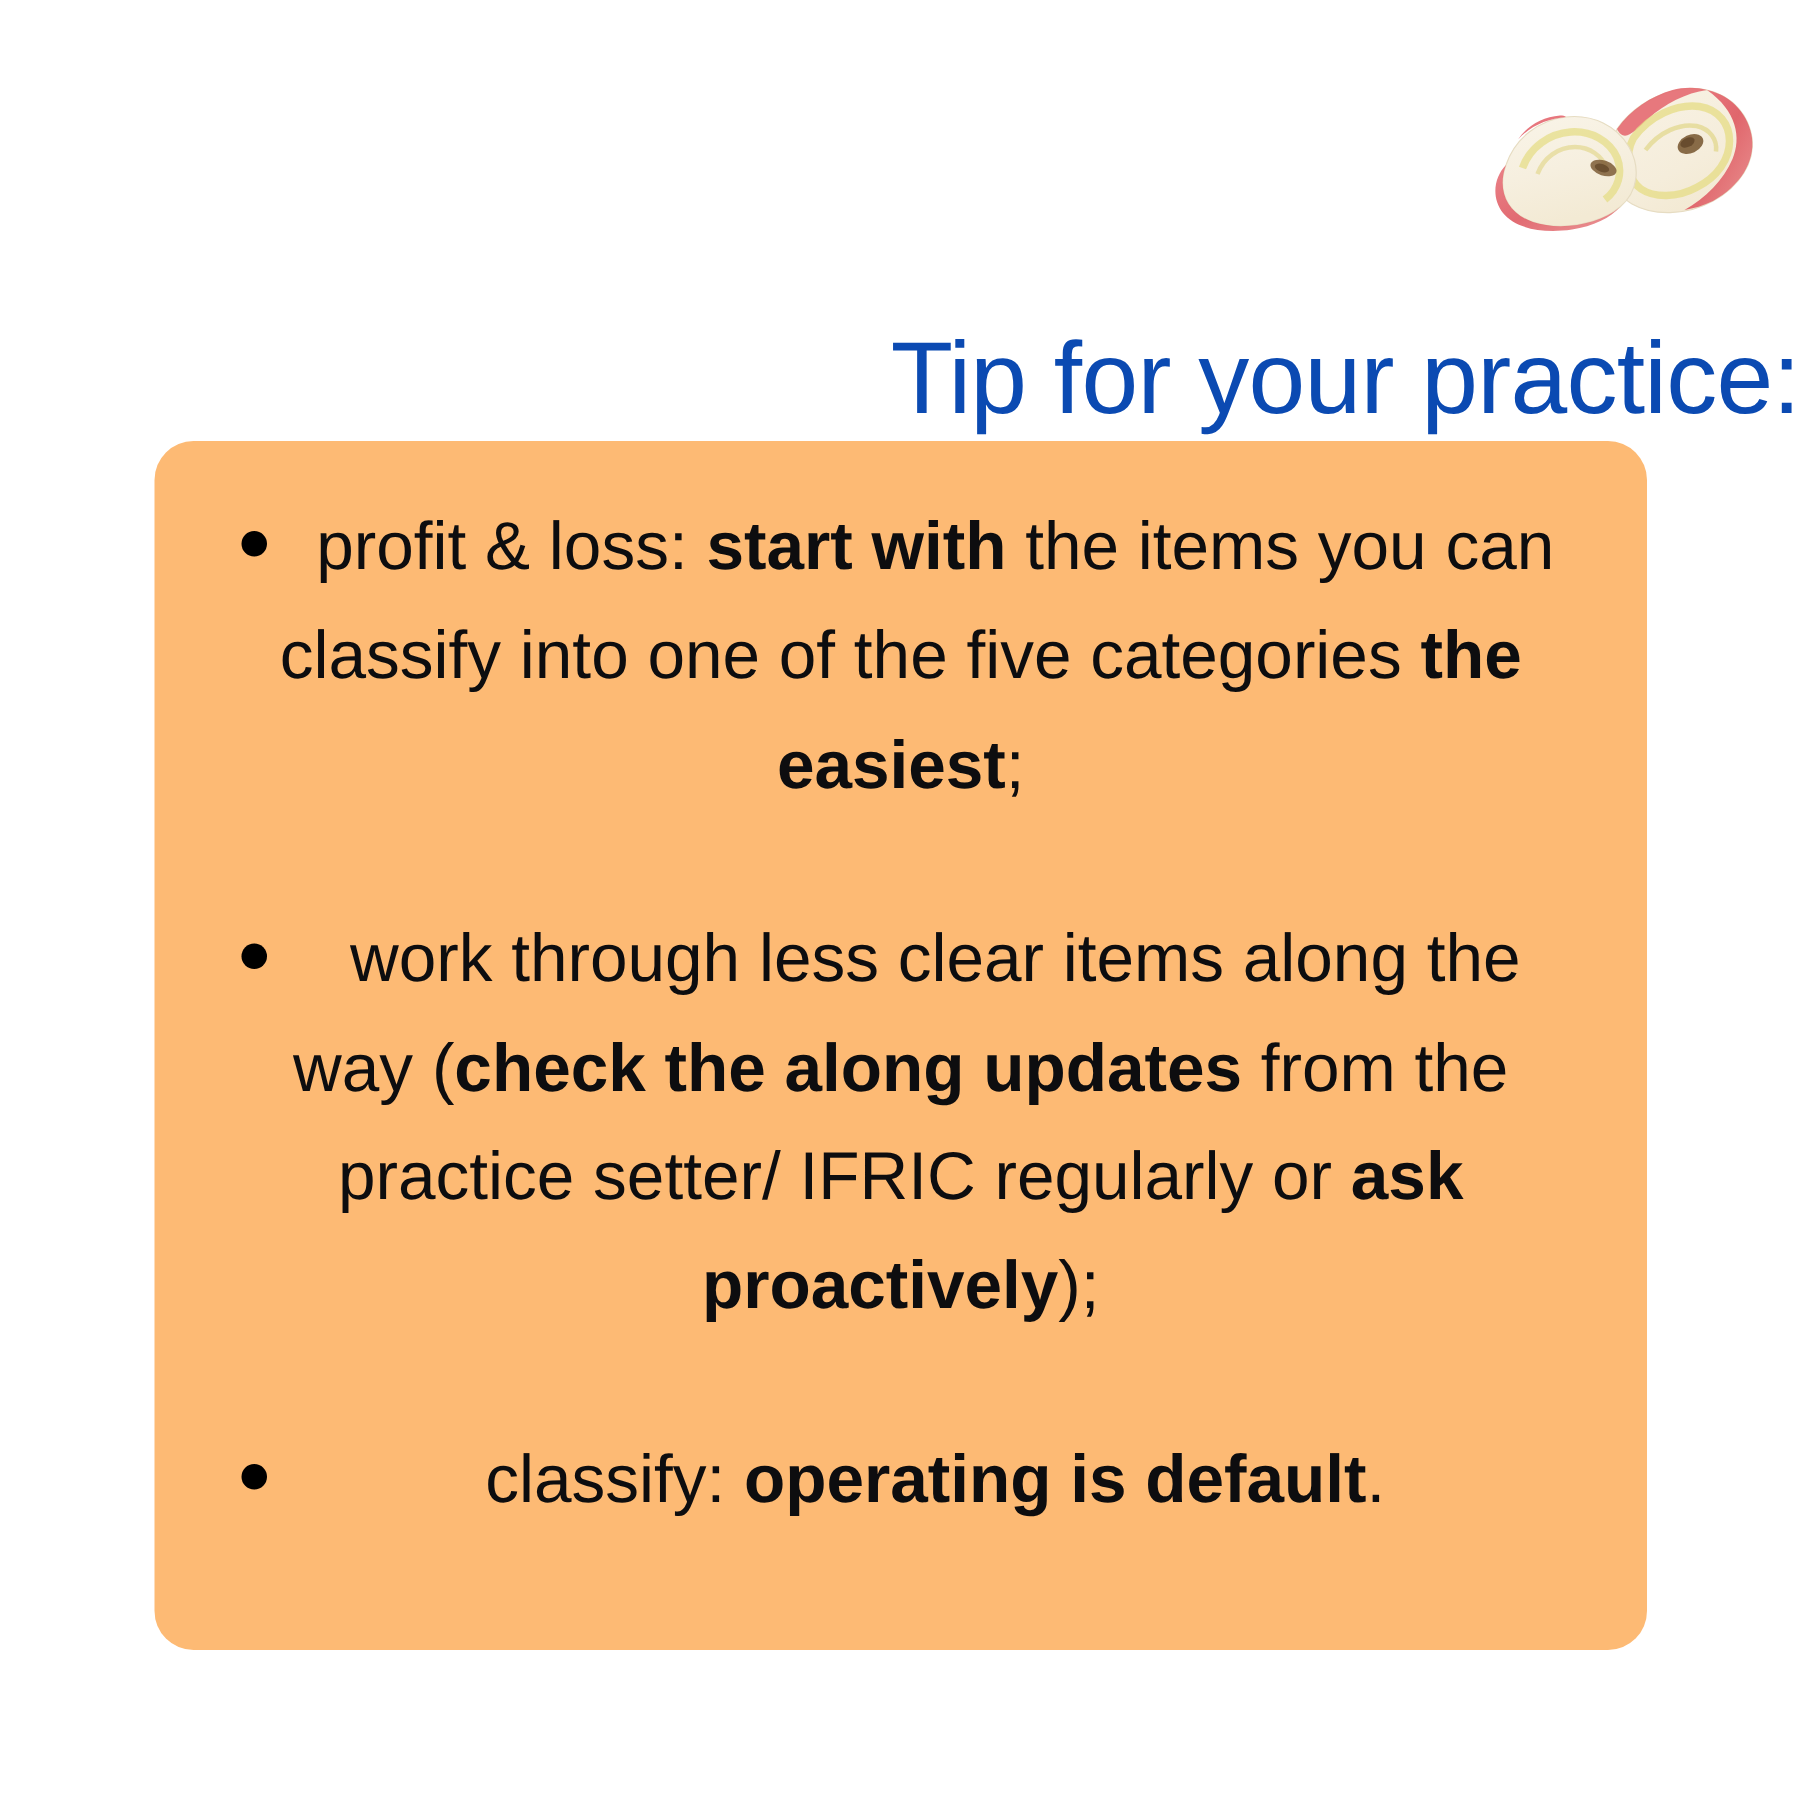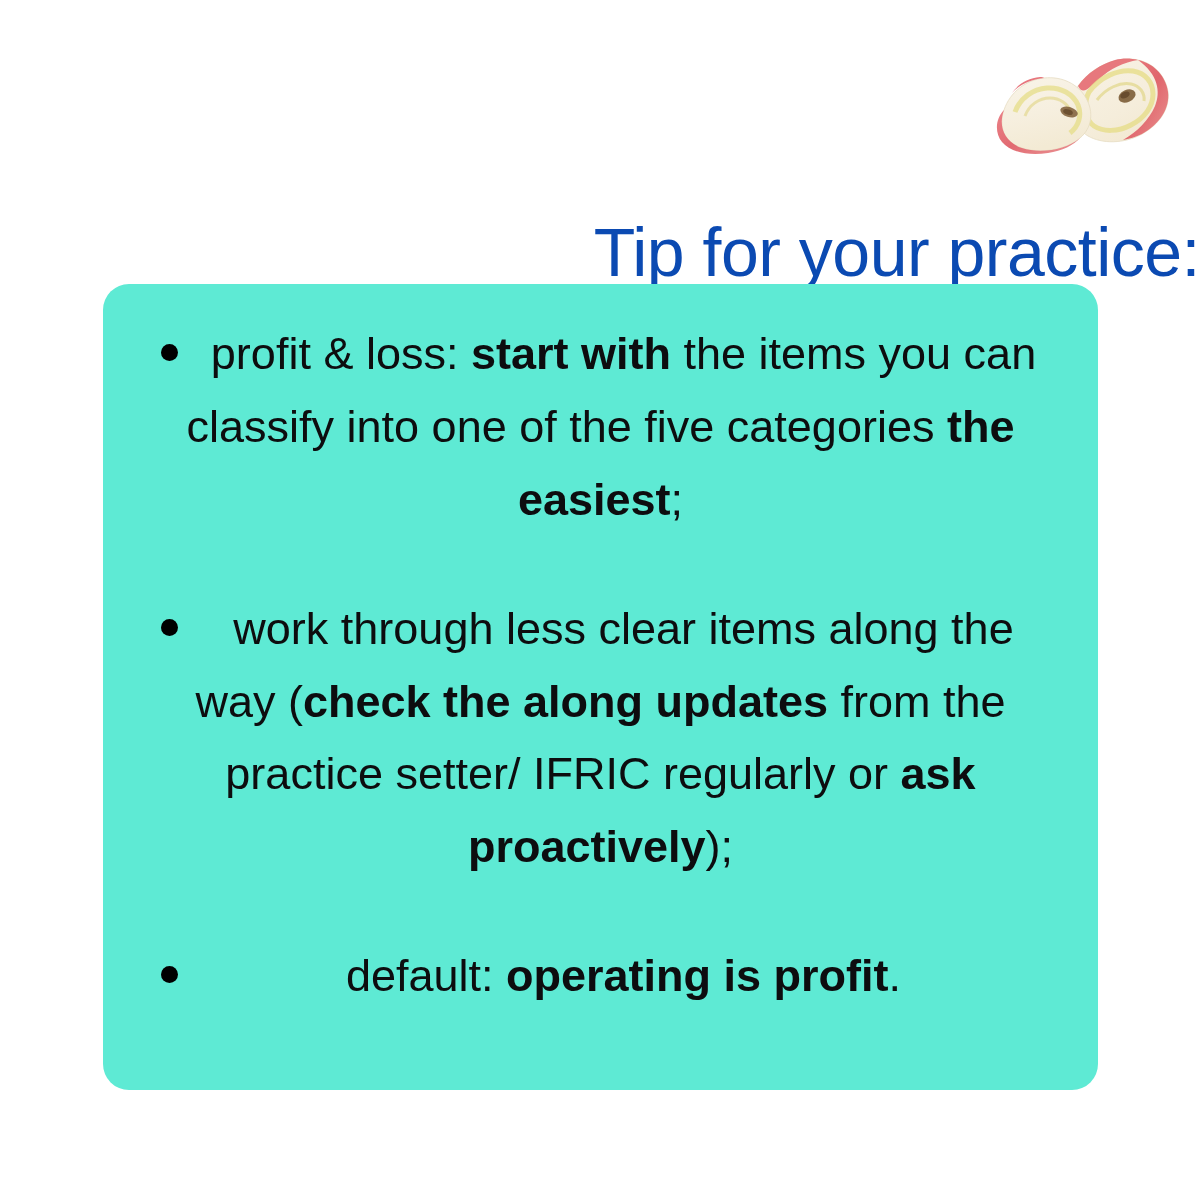--- a/index.html
+++ b/index.html
@@ -48,24 +48,24 @@
     letter-spacing: -0.5px;
     text-align: center;
     white-space: nowrap;
     flex: none;
   }
 
   
   .card {
     position: absolute;
     left: 103px;
-    top: 284px;
+    top: 294px;
     width: 995px;
     height: 806px;
-    background: #5eead4;
+    background: #fdba74;
     border-radius: 26px;
     box-sizing: border-box;
     padding: 34px 28px 30px 28px;
   }
 
   .bullet-list {
     list-style: none;
     margin: 0;
     padding: 0;
     color: #0d0d0f;
@@ -169,19 +169,19 @@
         <span class="bullet-text"><span class="indent-pad"></span><span>profit &amp; loss: </span><b>start with</b><span> the items you can classify into one of the five categories </span><b>the easiest</b><span>;</span></span>
       </li>
 
       <li class="bullet-item">
         <span class="bullet-dot"></span>
         <span class="bullet-text"><span class="indent-pad"></span><span>work through less clear items along the way (</span><b>check the along updates</b><span> from the practice setter/ IFRIC regularly or </span><b>ask proactively</b><span>);</span></span>
       </li>
 
       <li class="bullet-item">
         <span class="bullet-dot"></span>
-        <span class="bullet-text"><span class="indent-pad"></span><span>default: </span><b>operating is profit</b><span>.</span></span>
+        <span class="bullet-text"><span class="indent-pad"></span><span>classify: </span><b>operating is default</b><span>.</span></span>
       </li>
 
     </ul>
   </div>
 
 </div>
 
 </body></html>

